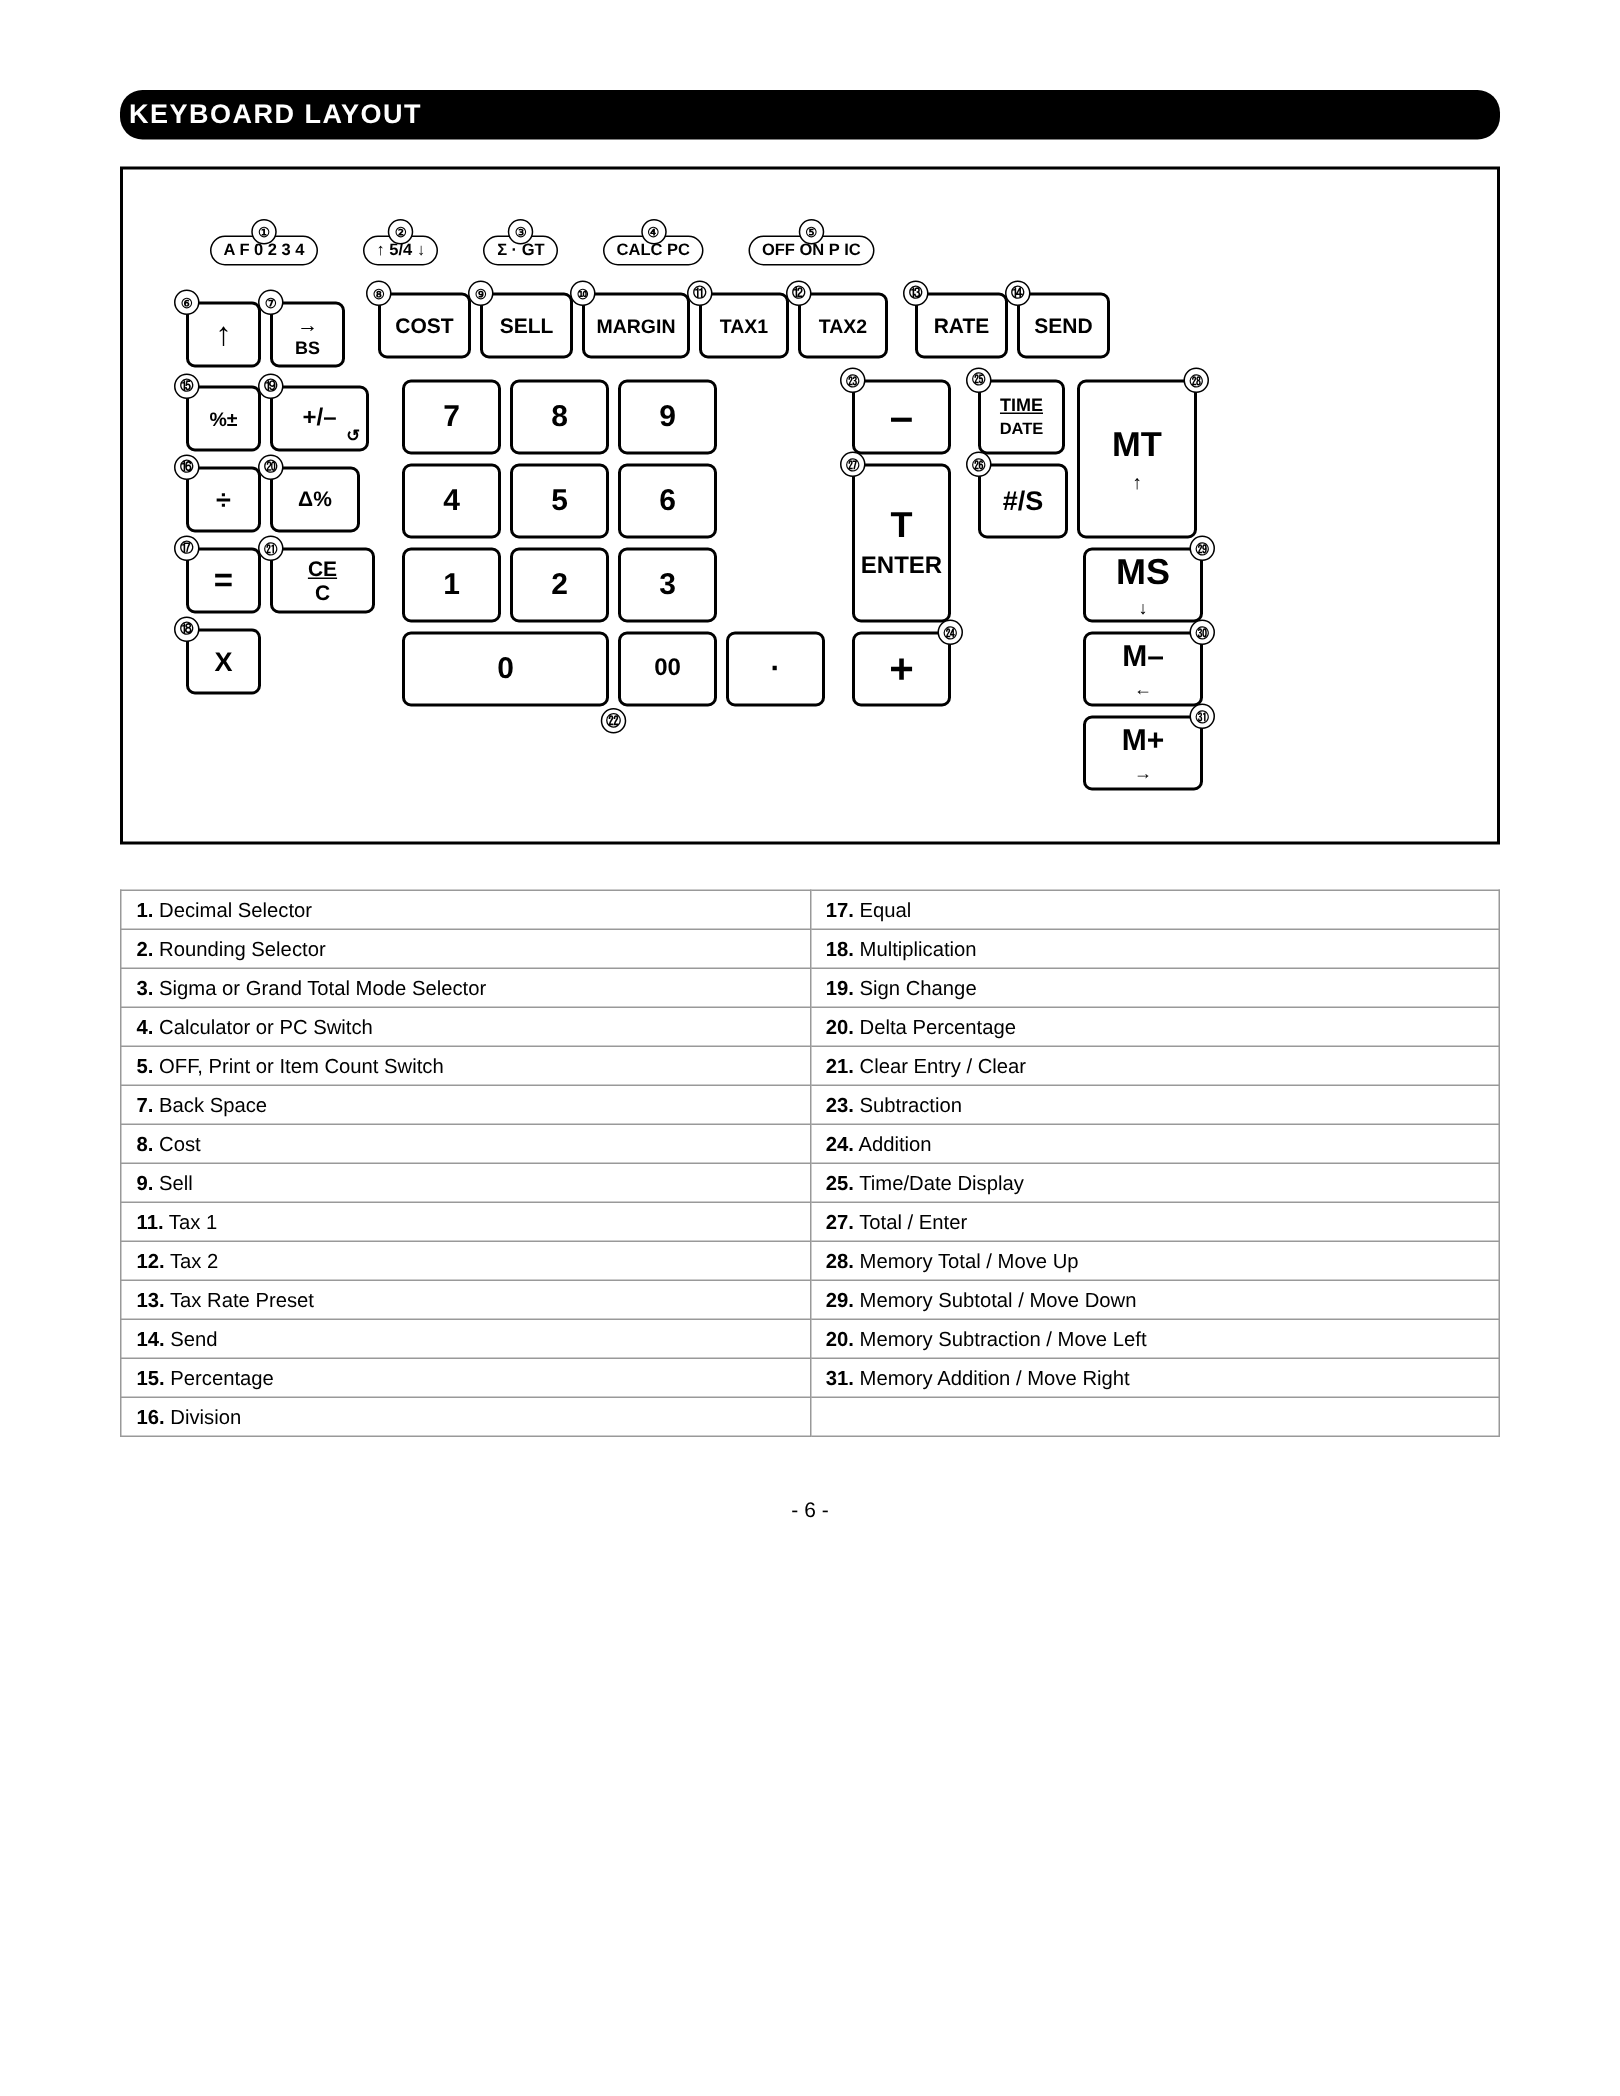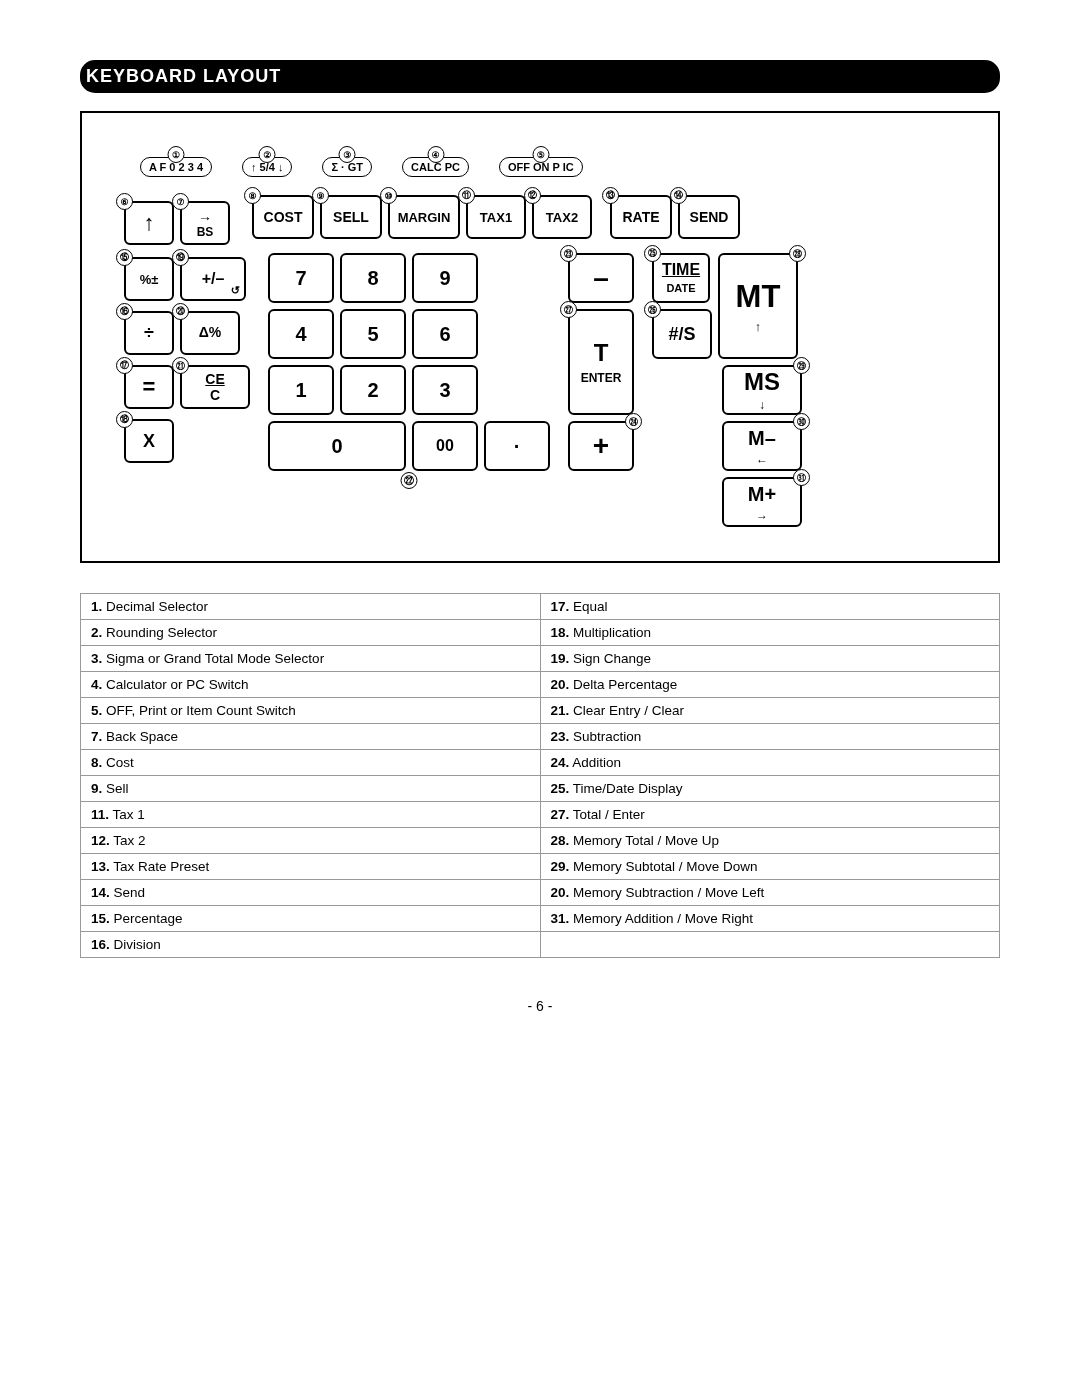--- a/index.html
+++ b/index.html
@@ -123,21 +123,21 @@
       border-radius: 6px;
       background: #fff;
       width: 58px;
       height: 50px;
       font-size: 11px;
       font-weight: bold;
       position: relative;
       line-height: 1.3;
     }
 
-    .time-date-key .td-time { font-size: 16px; font-weight: bold; text-decoration: underline; }
+    .time-date-key .td-time { font-size: 12px; font-weight: bold; text-decoration: underline; }
     .time-date-key .td-date { font-size: 11px; font-weight: bold; }
 
     .full-layout {
       display: flex;
       flex-direction: column;
       padding: 10px;
     }
 
     .row1 {
       display: flex;
@@ -639,21 +639,21 @@
       <div class="right-col" style="margin-left:10px;">
 
         <div class="minus-large">
           <span class="key-badge">㉓</span>
           <span style="font-size:28px; font-weight:bold;">–</span>
         </div>
 
         <div class="t-enter">
           <span class="key-badge" style="top:-10px; left:-10px;">㉗</span>
           <span style="font-size:24px; font-weight:bold;">T</span>
-          <span style="font-size:12px; font-weight:bold; margin-top:4px;">ENTER</span>
+          <span style="font-size:16px; font-weight:bold; margin-top:4px;">ENTER</span>
         </div>
 
         <div class="plus-large">
           <span class="key-badge right">㉔</span>
           <span style="font-size:28px; font-weight:bold;">+</span>
         </div>
       </div>
 
       <div class="right-col" style="margin-left:10px;">
 
@@ -667,21 +667,21 @@
             </div>
 
             <div class="hjs-key">
               <span class="key-badge">㉖</span>
               <span style="font-size:18px; font-weight:bold;">#/S</span>
             </div>
           </div>
 
           <div class="mt-key">
             <span class="key-badge right">㉘</span>
-            <span style="font-size:31px; font-weight:bold;">MT</span>
+            <span style="font-size:23px; font-weight:bold;">MT</span>
             <span class="mt-sub">↑</span>
           </div>
         </div>
 
         <div style="display:flex; gap:6px;">
           <div style="width:64px;"></div>
           <div class="ms-key">
             <span class="key-badge right">㉙</span>
             <span style="font-size:24px; font-weight:bold;">MS</span>
             <span class="ms-sub">↓</span>

